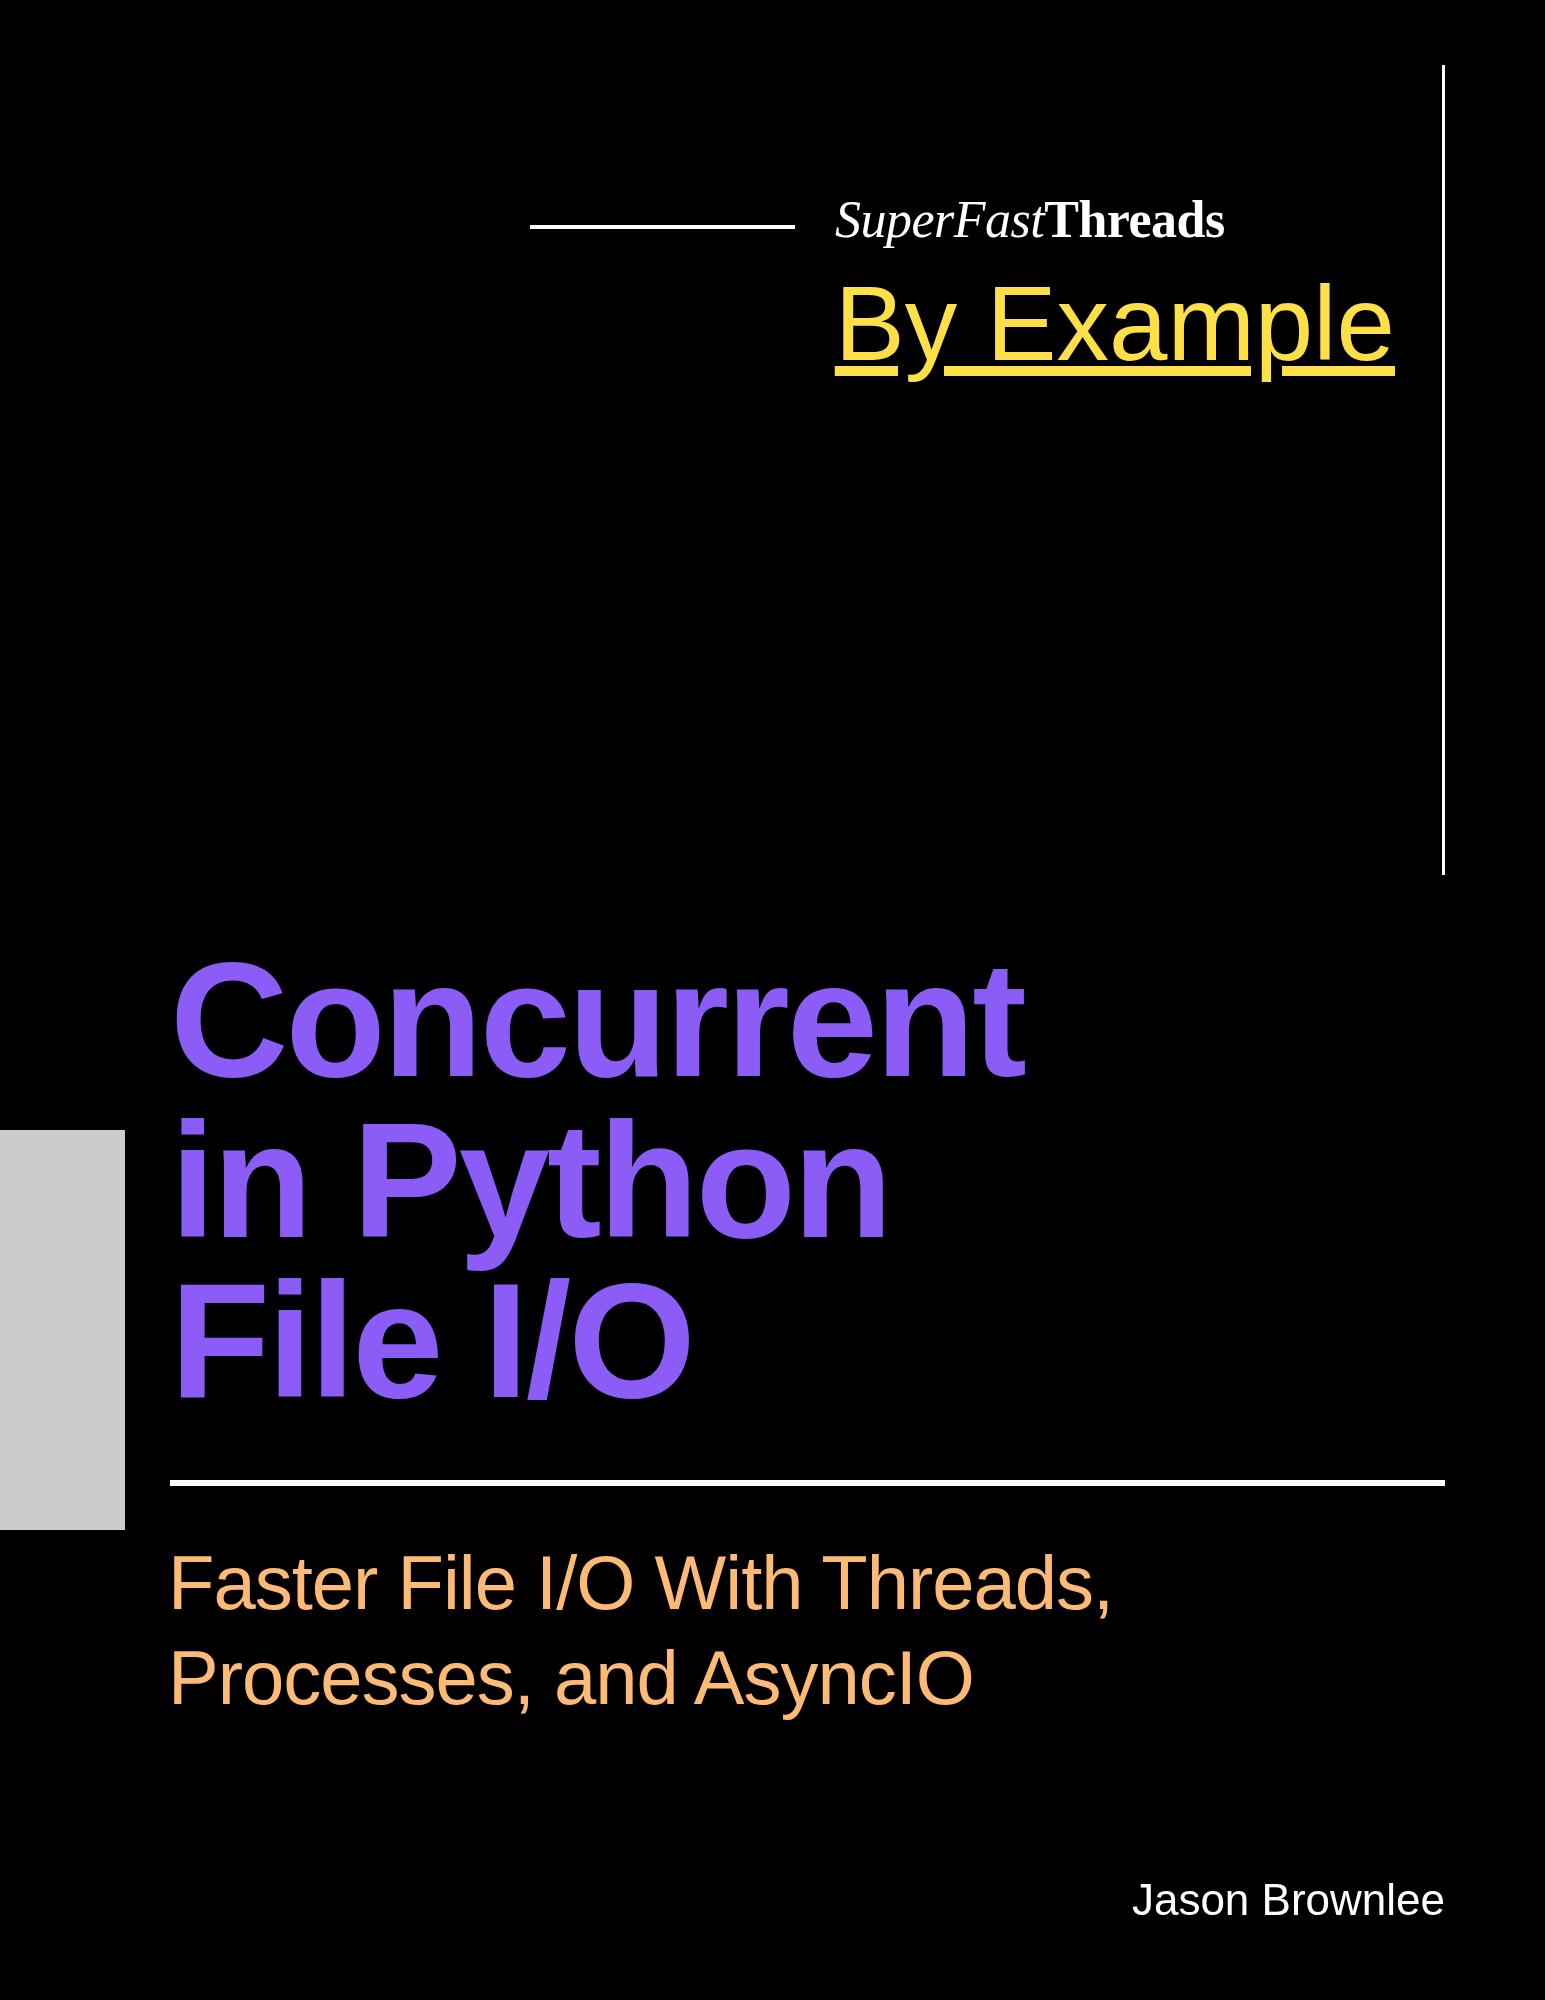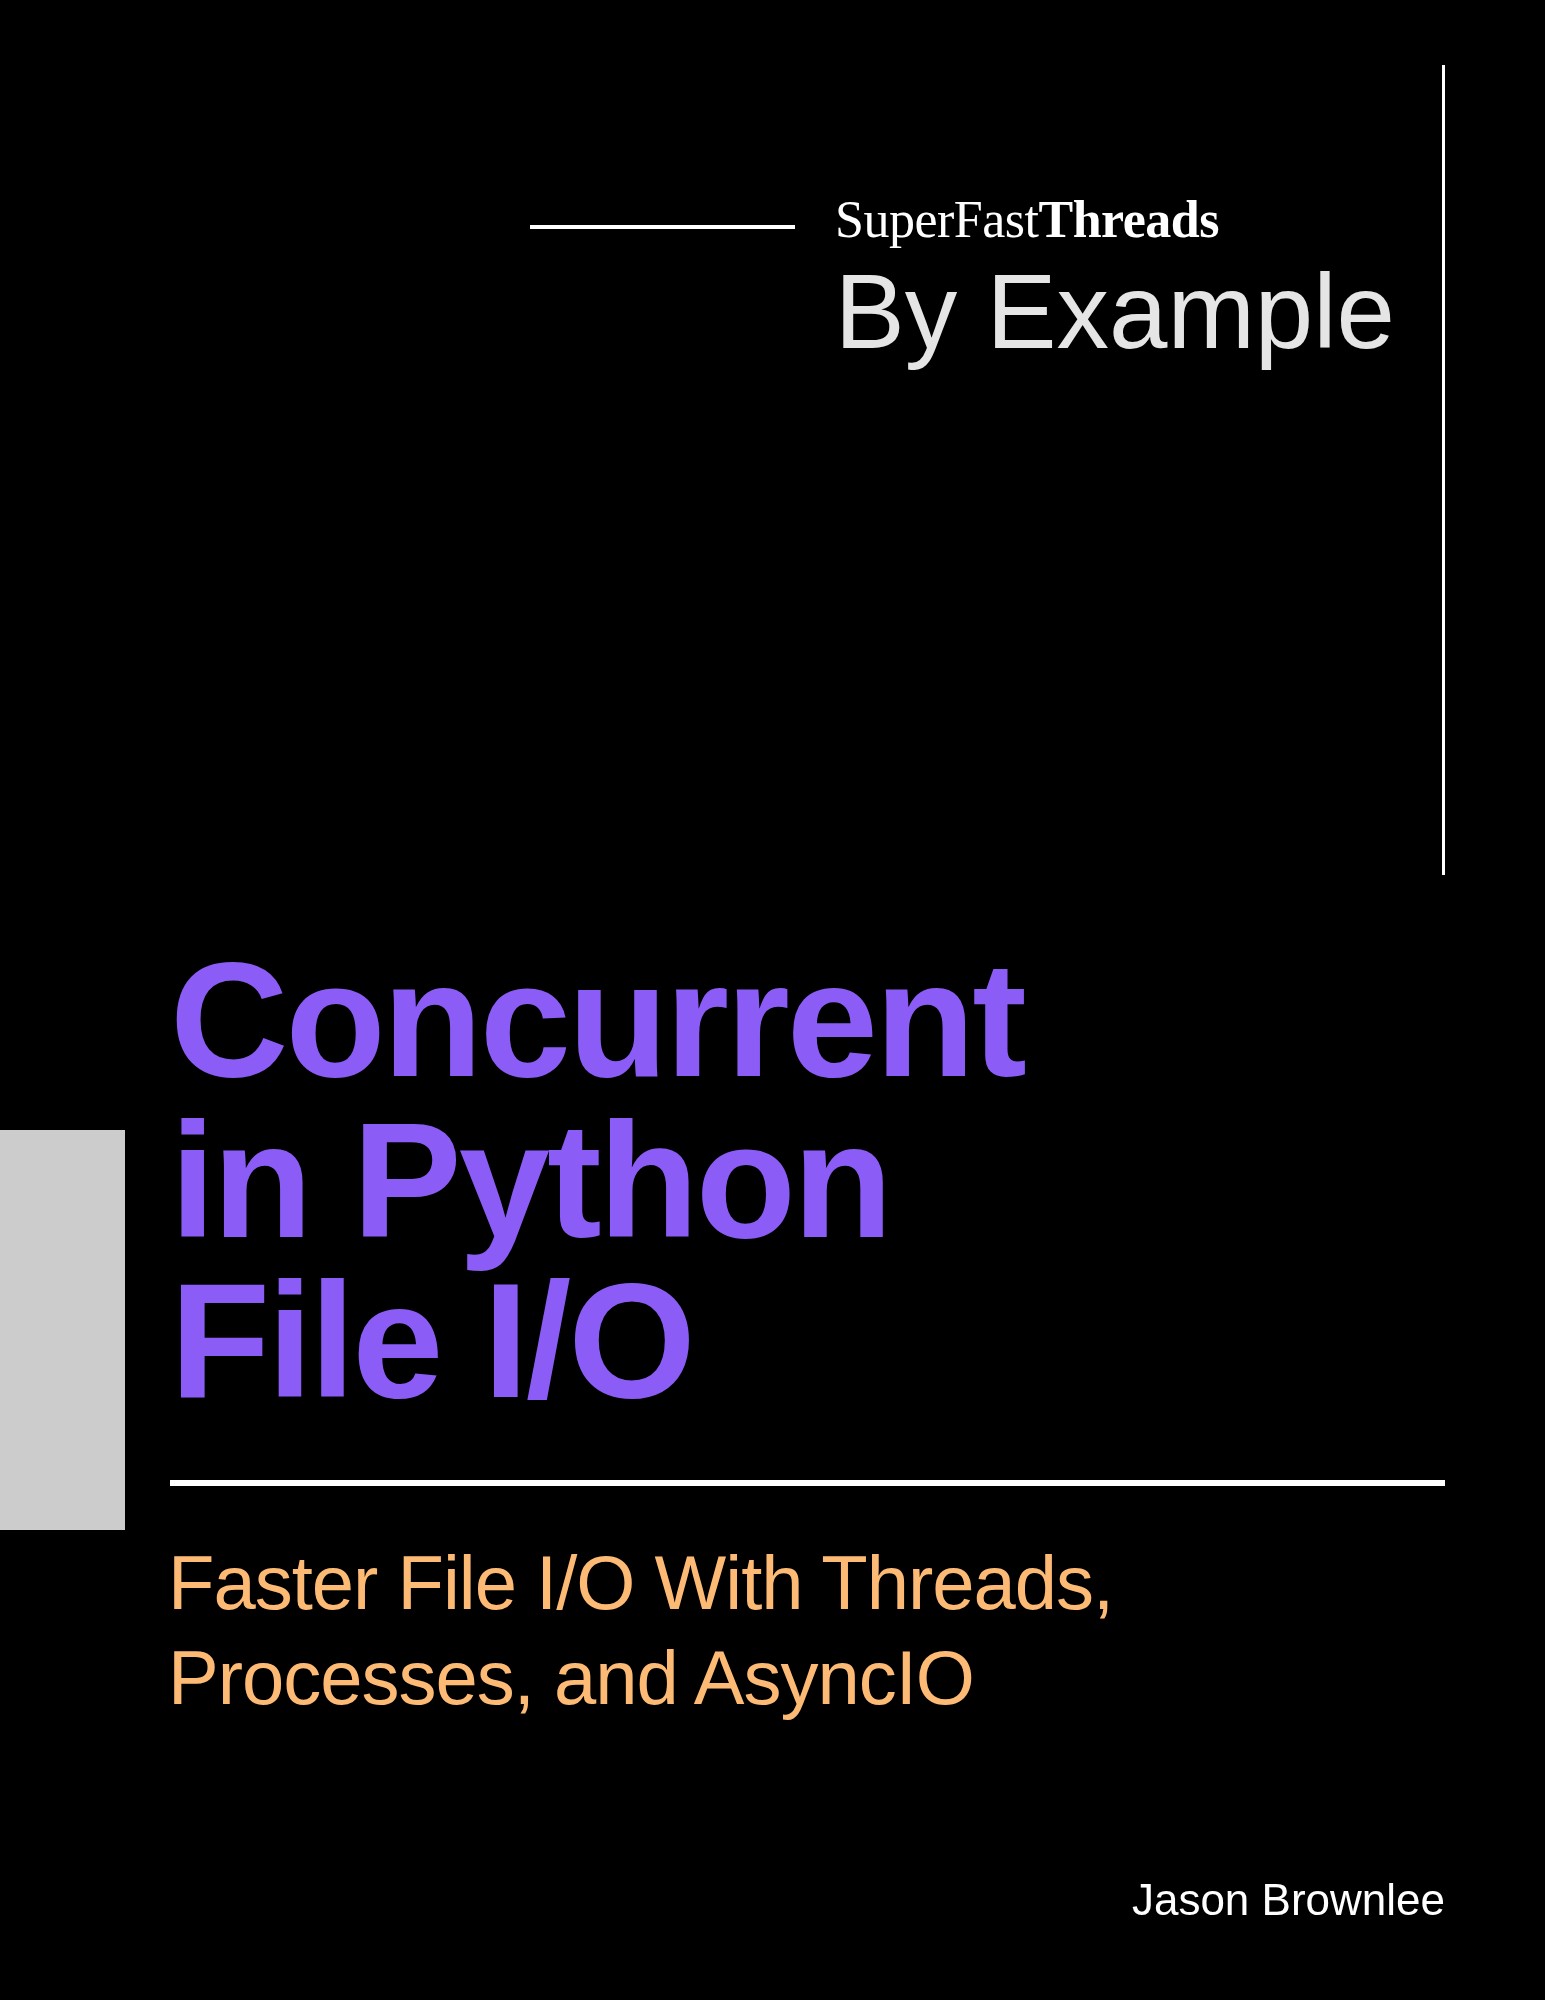--- a/index.html
+++ b/index.html
@@ -34,34 +34,36 @@
     .brand {
       position: absolute;
       top: 190px;
       left: 835px;
       color: #ffffff;
       font-family: Georgia, 'Times New Roman', serif;
       font-size: 52px;
       letter-spacing: -0.5px;
     }
     .brand-italic {
+      font-style: italic;
       font-weight: 400;
     }
     .brand-bold {
       font-weight: 700;
       font-style: normal;
     }
     .by-example {
       position: absolute;
-      top: 252px;
+      top: 264px;
       right: 150px;
-      color: #e5e5e5;
+      color: #fde047;
       font-size: 105px;
       font-weight: 300;
       letter-spacing: 0px;
+      text-decoration: underline;
     }
     .gray-block {
       position: absolute;
       top: 1130px;
       left: 0;
       width: 125px;
       height: 400px;
       background: #cccccc;
     }
     .main-title {

